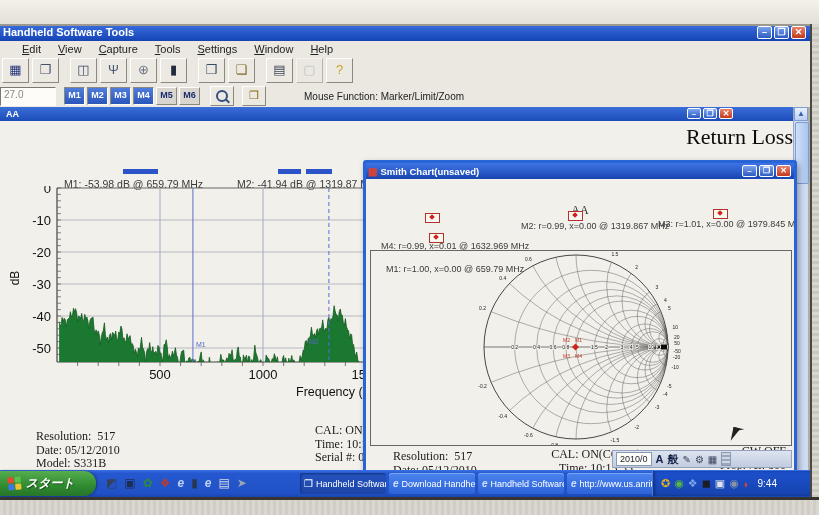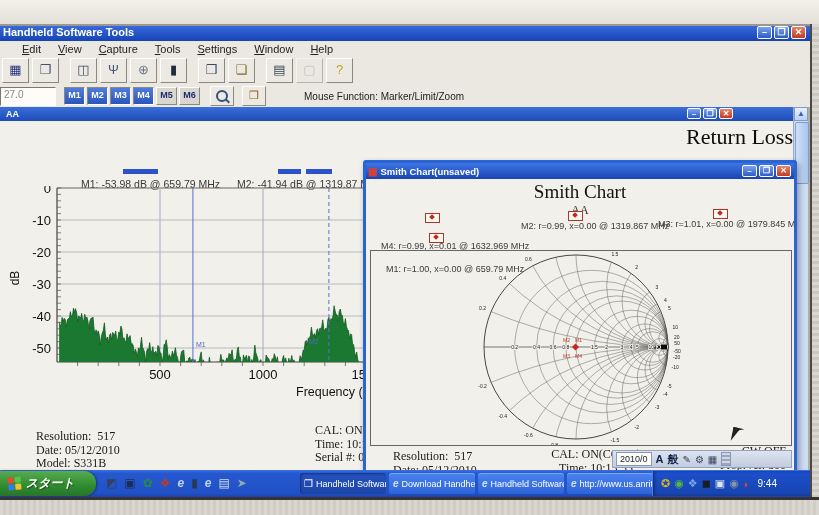--- a/index.html
+++ b/index.html
@@ -187,21 +187,21 @@
       <div id="sb-thumb"></div>
     </div>
 
     <div id="doc" class="abs">
       <div id="rl-title" class="abs">Return Loss</div>
 
       <div class="limit-bar abs" style="left:123px;top:48px;width:35px;"></div>
       <div class="limit-bar abs" style="left:278px;top:48px;width:23px;"></div>
       <div class="limit-bar abs" style="left:306px;top:48px;width:26px;"></div>
 
-      <span class="rl-marker abs" style="left:81px;top:57px;text-align:right;">M1: -53.98 dB @ 659.79 MHz</span>
+      <span class="rl-marker abs" style="left:64px;top:57px;text-align:right;">M1: -53.98 dB @ 659.79 MHz</span>
       <span class="rl-marker abs" style="left:237px;top:57px;white-space:nowrap;">M2: -41.94 dB @ 1319.87 MHz</span>
 
       <svg id="rl-svg" class="abs" style="left:8px;top:65px;" width="368" height="228" viewBox="0 0 368 228">
           <defs>
             <clipPath id="rlclip">
               <rect x="49" y="2" width="317" height="174"></rect>
             </clipPath>
           </defs>
           <line x1="49" y1="2" x2="366" y2="2" stroke="#666" stroke-width="1.1"></line>
           <text x="43" y="6.5" text-anchor="end" font-size="13" fill="#111">0</text>
@@ -283,21 +283,20 @@
       <div id="smith-titlebar" class="abs">
         <span style="color:#e04030;font-size:10px;margin-right:3px;">▦</span>
         <span>Smith Chart(unsaved)</span>
         <div class="wbtns abs" style="right:3px;top:2px;">
           <div class="wbtn">–</div>
           <div class="wbtn">❐</div>
           <div class="wbtn close">✕</div>
         </div>
       </div>
 
-      <div id="smith-title" class="abs">Smith Chart</div>
       <div id="smith-sub" class="abs">AA</div>
 
       <div class="flag" style="left:59px;top:50px;"></div>
       <div class="flag" style="left:202px;top:48px;"></div>
       <div class="flag" style="left:347px;top:46px;"></div>
       <div class="flag" style="left:63px;top:70px;"></div>
       <span class="sm-marker" style="left:20px;top:60px;margin-top:41px;">M1: r=1.00, x=0.00 @ 659.79 MHz</span>
       <span class="sm-marker" style="left:155px;top:58px;">M2: r=0.99, x=0.00 @ 1319.867 MHz</span>
       <span class="sm-marker" style="left:292px;top:56px;">M3: r=1.01, x=0.00 @ 1979.845 MHz</span>
       <span class="sm-marker" style="left:15px;top:78px;">M4: r=0.99, x=0.01 @ 1632.969 MHz</span>

